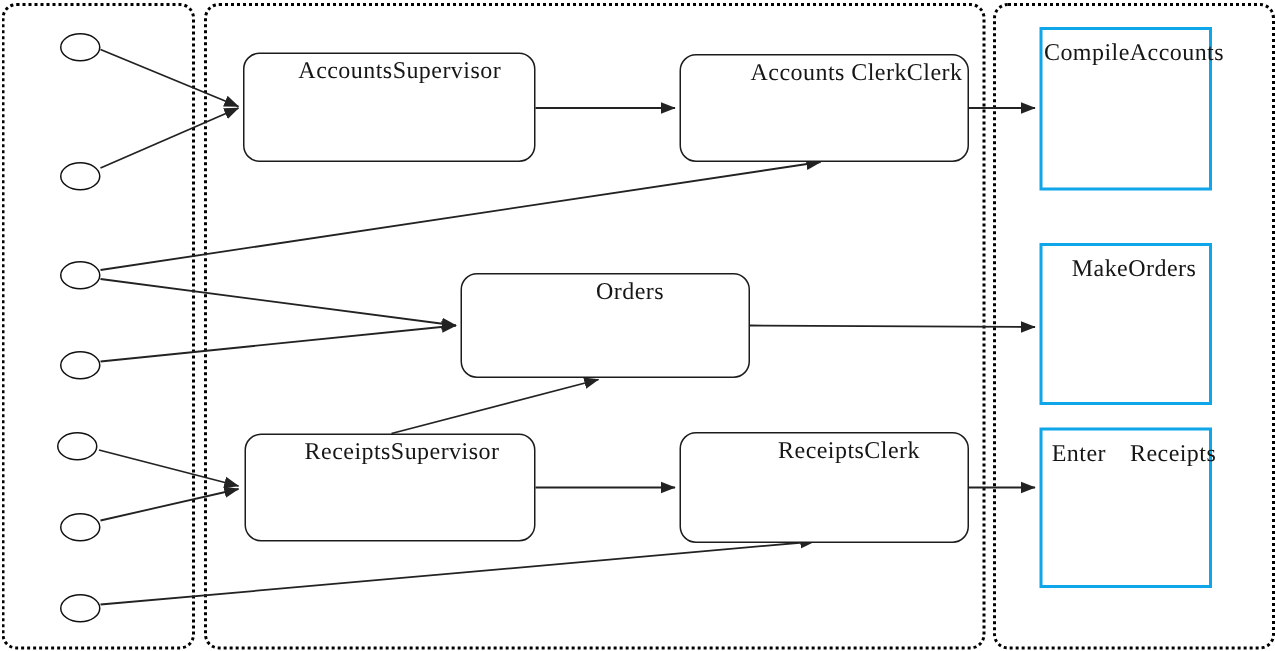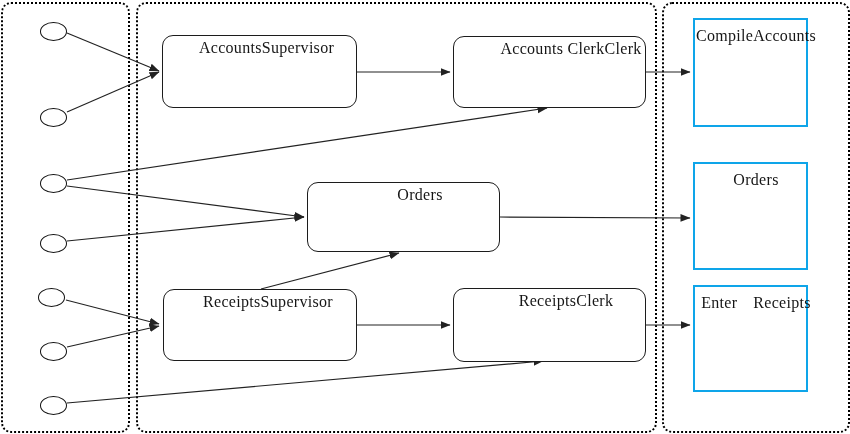--- a/index.html
+++ b/index.html
@@ -133,20 +133,21 @@
     <span class="line">Receipts</span>
     <span class="line">Clerk</span>
   </div>
 
   <div class="node task-box" style="left:693px; top:18px; width:115px; height:109px;">
     <span class="line">Compile</span>
     <span class="line">Accounts</span>
   </div>
 
   <div class="node task-box" style="left:693px; top:162px; width:115px; height:108px;">
+    <span class="line">Make</span>
     <span class="line">Orders</span>
   </div>
 
   <div class="node task-box" style="left:693px; top:285px; width:115px; height:107px;gap:16px;">
     <span class="line">Enter</span>
     <span class="line">Receipts</span>
   </div>
 
 </div>
 

